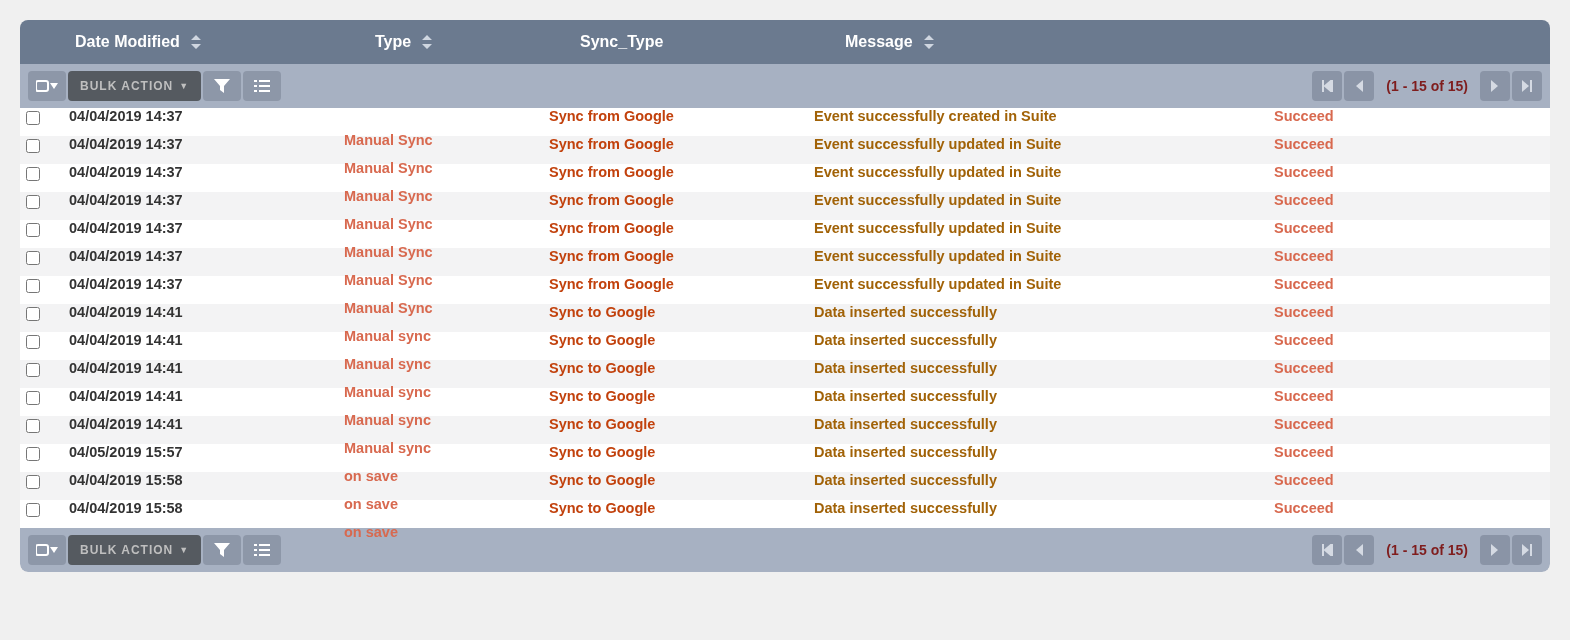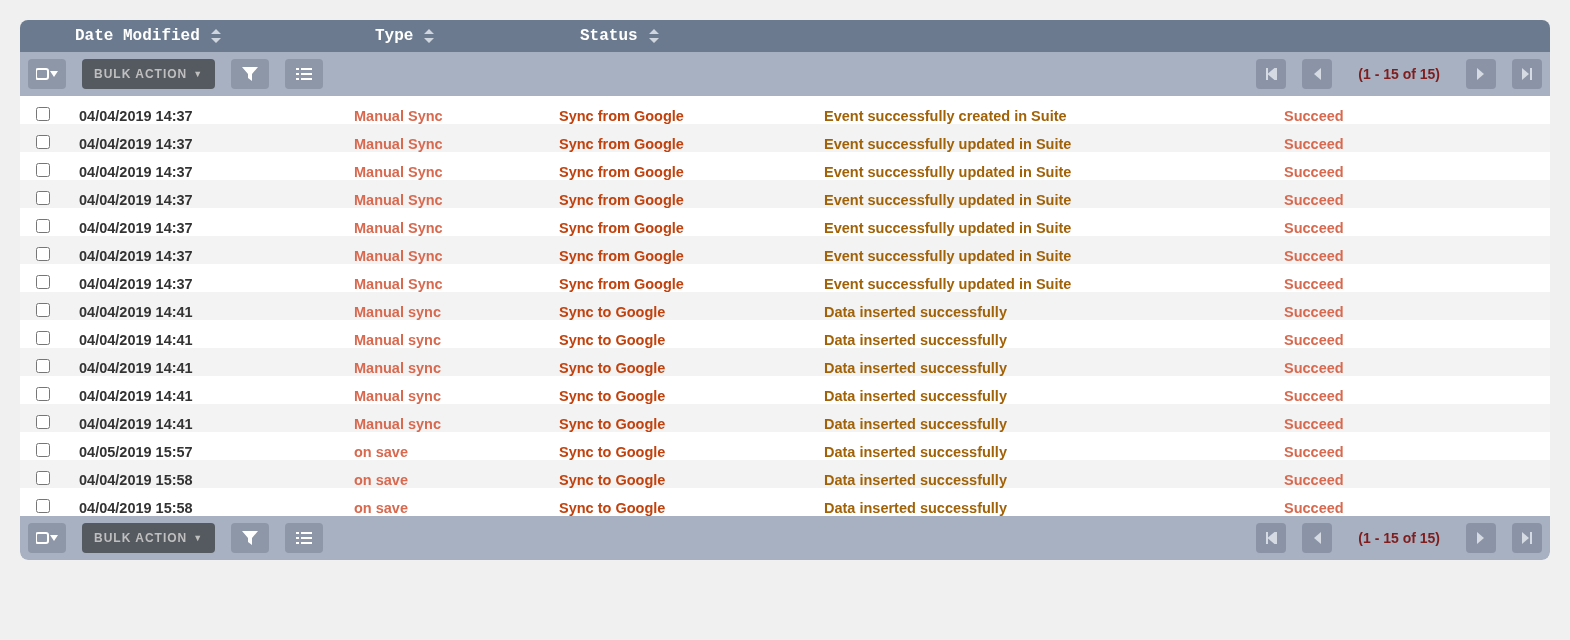--- a/index.html
+++ b/index.html
@@ -14,43 +14,42 @@
     border-radius: 8px;
     overflow: hidden;
   }
   .header-row {
     display: flex;
     align-items: center;
     background: #6b7a8f;
     color: #fff;
     font-weight: 700;
     font-size: 16px;
-    height: 32px;
+    height: 44px;
     padding-left: 55px;
-    font-family: Liberation Mono, monospace;
   }
   .header-cell {
     display: flex;
     align-items: center;
     gap: 10px;
   }
   .sort-icon svg { display:block; }
   .col-date  { width: 300px; }
   .col-type  { width: 205px; }
   .col-sync  { width: 265px; }
   .col-msg   { width: 460px; }
   .col-stat  { flex: 1; }
 
   .toolbar {
     display: flex;
     align-items: center;
     background: #a7b1c2;
     height: 44px;
     padding: 0 8px;
-    gap: 16px;
+    gap: 2px;
   }
   .tool-btn {
     background: #8d97a8;
     border: none;
     border-radius: 4px;
     height: 30px;
     min-width: 38px;
     display: inline-flex;
     align-items: center;
     justify-content: center;
@@ -91,25 +90,25 @@
     color: #7f1d1d;
     font-weight: 700;
     font-size: 14px;
     padding: 0 10px;
     white-space: nowrap;
   }
 
   .tbody { background:#fff; }
   .row {
     display: flex;
-    align-items: flex-end;
+    align-items: flex-start;
     height: 28px;
     font-size: 14.5px;
     color: #333;
-    padding-left: 10px;
+    padding-left: 0;
   }
   .row:nth-child(odd) { background: #fff; }
   .row:nth-child(even) { background: #f3f3f4; }
   .row .chk {
     width: 24px;
     display:flex;
     justify-content:center;
   }
   .row .chk input {
     width:14px; height:14px;
@@ -149,22 +148,25 @@
       </span>
     </div>
     <div class="header-cell col-type">
       <span>Type</span>
       <span class="sort-icon">
         <svg width="12" height="14" viewBox="0 0 12 14">
             <path d="M6 0 L11 5 L1 5 Z M6 14 L1 9 L11 9 Z" fill="#cfd6e0"></path>
           </svg>
       </span>
     </div>
-    <div class="header-cell col-stat">
-      <span>Status</span>
+    <div class="header-cell col-sync">
+      <span>Sync_Type</span>
+    </div>
+    <div class="header-cell col-msg">
+      <span>Message</span>
       <span class="sort-icon">
         <svg width="12" height="14" viewBox="0 0 12 14">
             <path d="M6 0 L11 5 L1 5 Z M6 14 L1 9 L11 9 Z" fill="#cfd6e0"></path>
           </svg>
       </span>
     </div>
   </div>
 
   <div class="toolbar">
     <button class="tool-btn">

